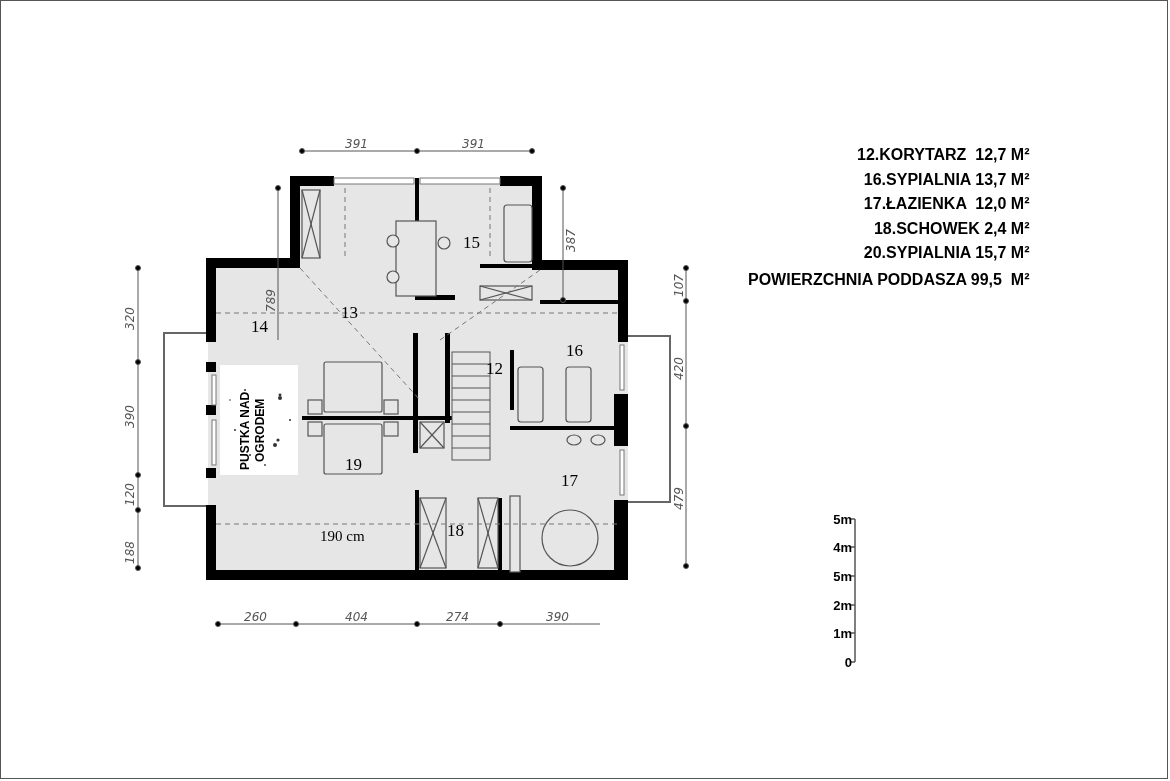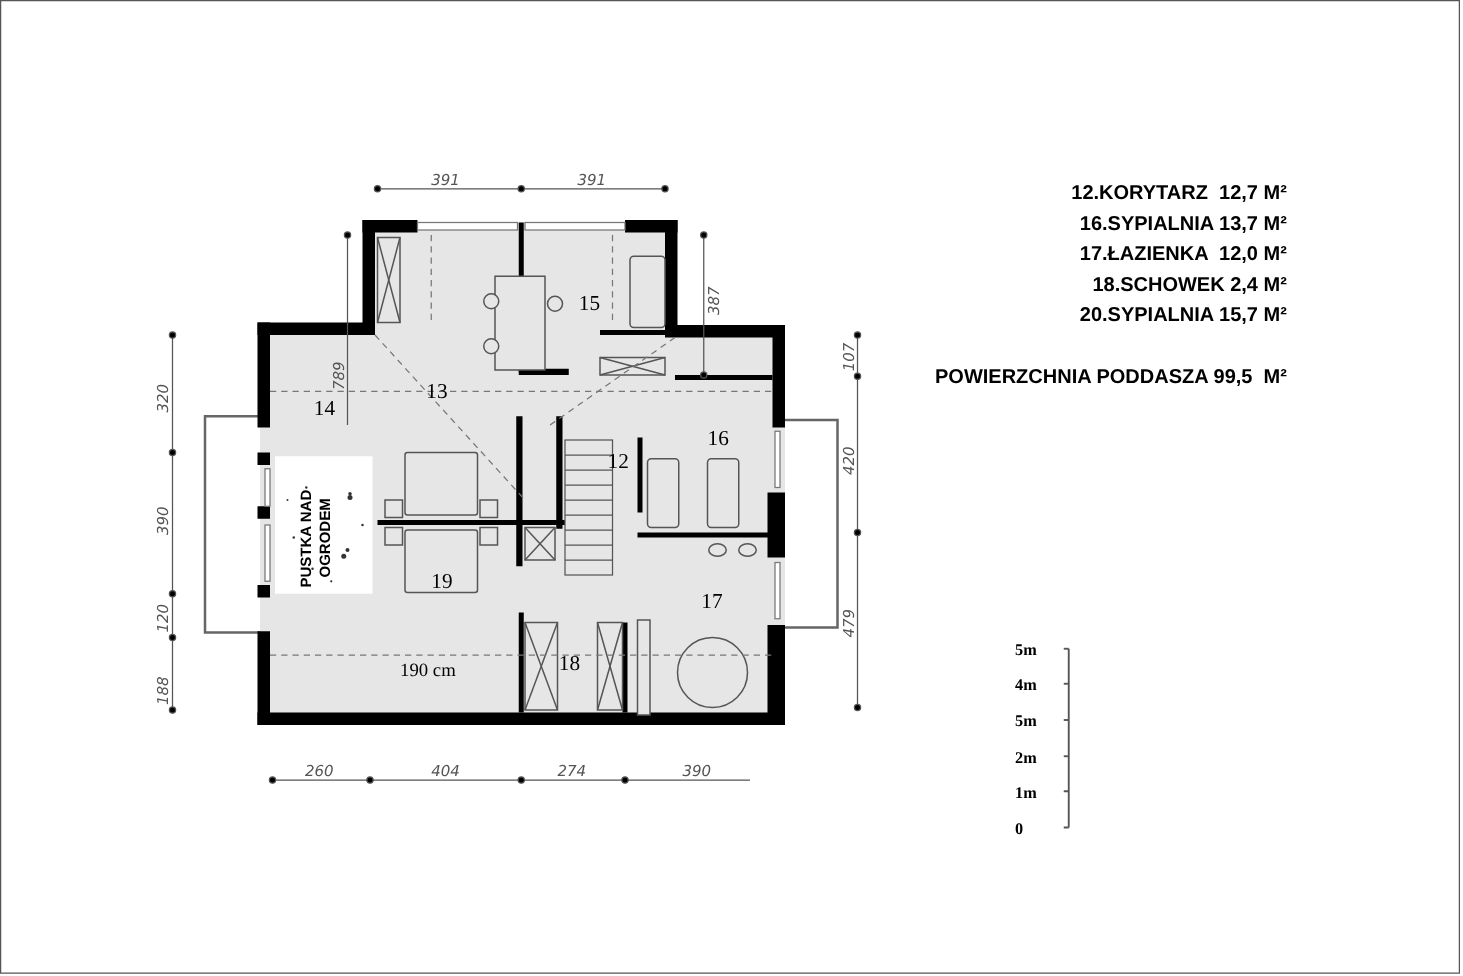--- a/index.html
+++ b/index.html
@@ -3,23 +3,23 @@
 <meta charset="utf-8">
 <style>
   html,body{margin:0;padding:0;background:#fff;}
   body{width:1170px;height:781px;position:relative;overflow:hidden;font-family:"Liberation Sans",sans-serif;}
   .frame{position:absolute;left:0;top:0;width:1168px;height:779px;border:1px solid #555;box-sizing:border-box;}
   svg.plan{position:absolute;left:0;top:0;}
   .dimtxt{font-family:"DejaVu Sans",sans-serif;font-size:12px;fill:#555;font-style:italic;}
   .roomnum{font-family:"Liberation Serif",serif;font-size:17px;fill:#000;}
   .legend{position:absolute;left:748px;top:143px;text-align:right;}
   .legend .row{font-family:"Liberation Sans",sans-serif;font-weight:bold;font-size:16px;line-height:24.5px;color:#000;white-space:pre;}
-  .legend .total{margin-top:24px;}
+  .legend .total{margin-top:2px;}
   .scale{position:absolute;left:812px;top:512px;}
-  .scale .tick{position:absolute;right:0;font-family:Liberation Serif, serif;font-weight:bold;font-size:13px;color:#000;width:40px;}
+  .scale .tick{position:absolute;right:0;font-family:Liberation Sans, sans-serif;font-weight:bold;font-size:13px;color:#000;text-align:right;width:40px;}
 </style>
 </head>
 <body>
 
 <div class="frame"></div>
 
 <svg class="plan" width="1170" height="781" viewBox="0 0 1170 781">
 
   <g fill="#e6e6e6">
     <rect x="292" y="178" width="248" height="400"></rect>

